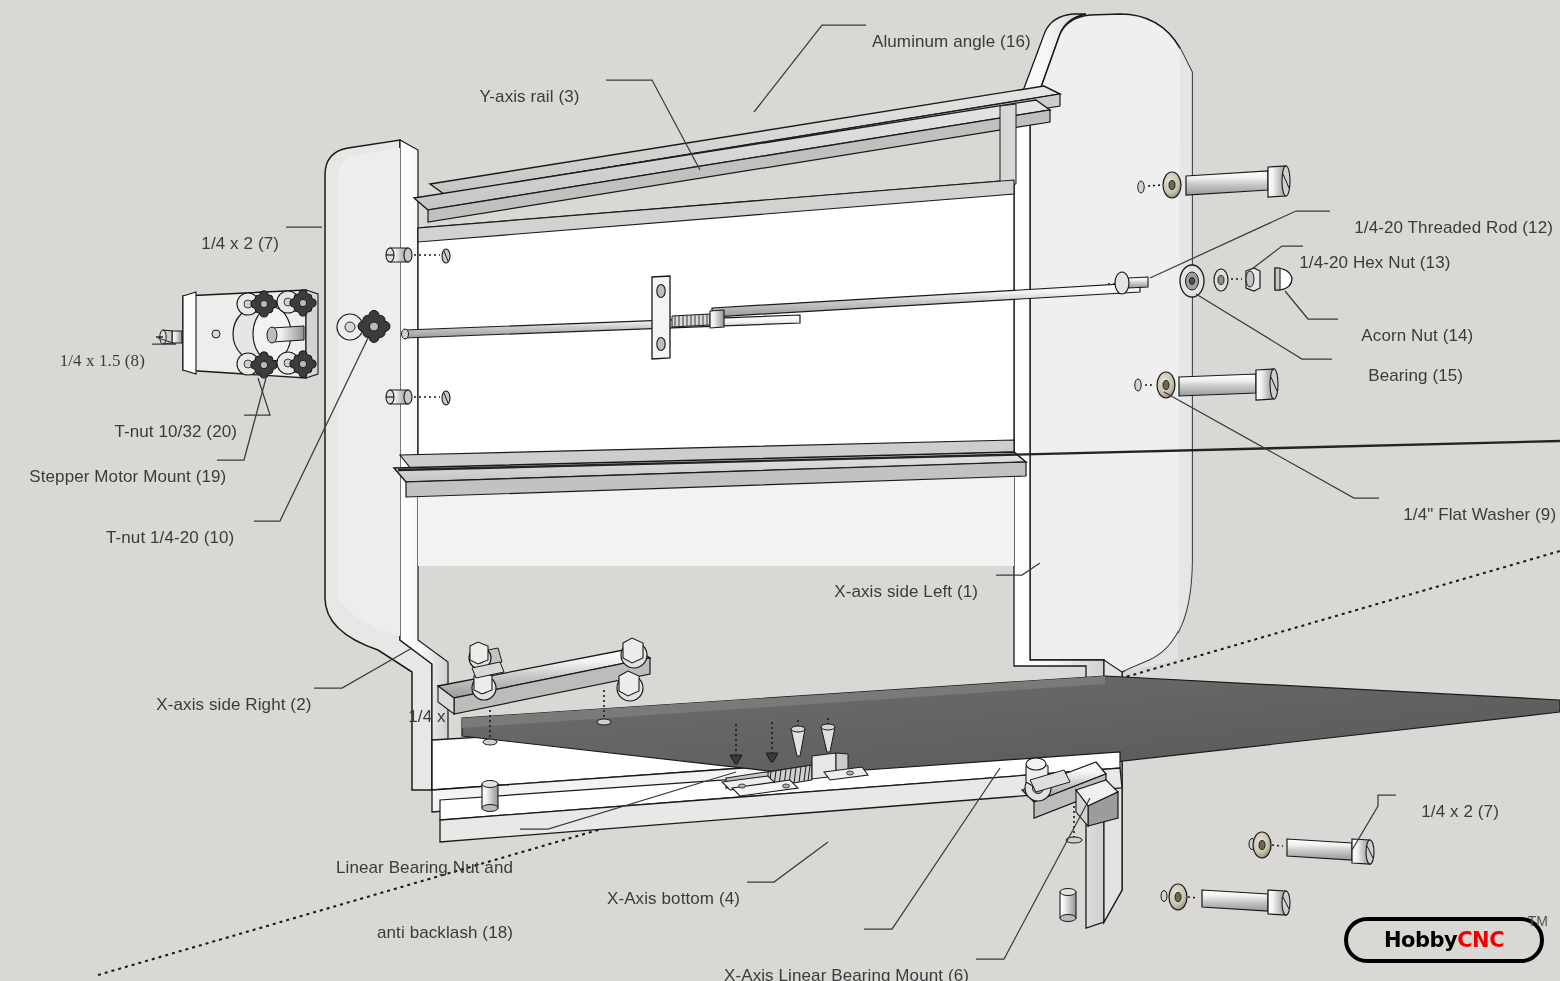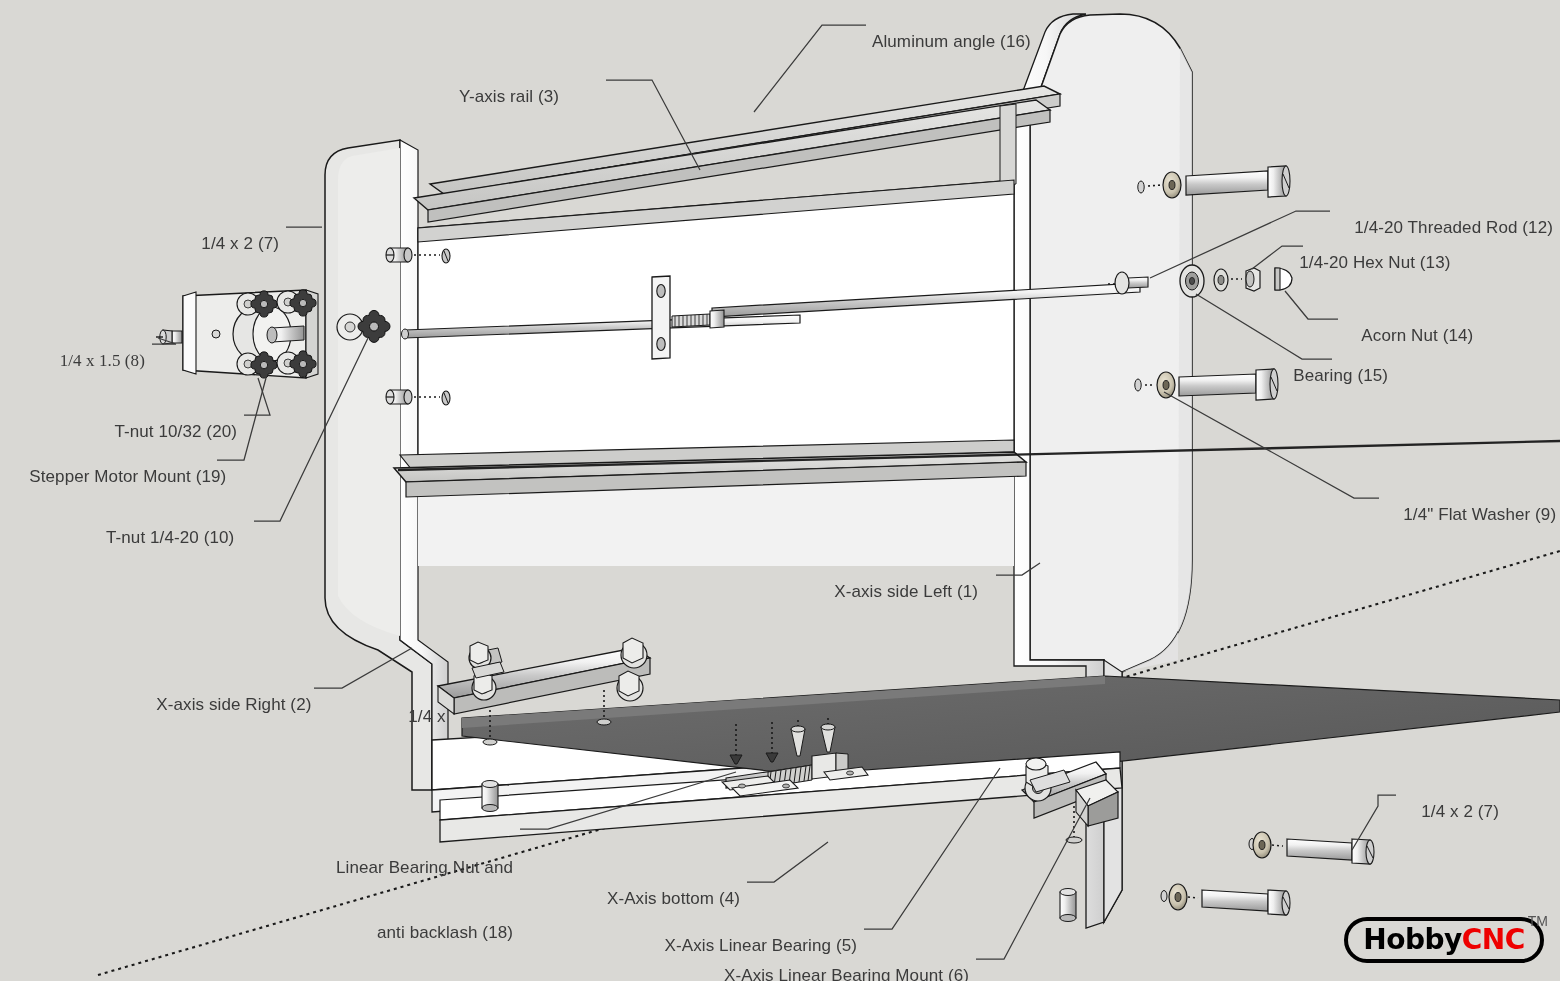--- a/index.html
+++ b/index.html
@@ -52,21 +52,21 @@
     background: #d9d8d4;
     box-sizing: border-box;
   }
   #logo .wordmark {
     position: absolute;
     left: 0; right: 0; top: 50%;
     transform: translateY(-50%);
     text-align: center;
     font-family: "DejaVu Sans", sans-serif;
     font-weight: bold;
-    font-size: 28px;
+    font-size: 21px;
     letter-spacing: -0.5px;
     line-height: 1;
   }
   #logo .hob { color: #000; }
   #logo .cnc { color: #ee0000; }
   #logo .tm {
     position: absolute;
     right: -4px;
     top: -4px;
     font-family: "Liberation Sans", sans-serif;
@@ -527,41 +527,41 @@
       <path d="M976,959 L1004,959 L1090,798"></path>
 
       <path d="M1396,795 L1378,795 L1378,806 L1352,850"></path>
     </g>
   </svg>
 
   <div class="callout-text right" style="left:712px; top:9px; width:160px;">
     <span style="position:absolute; left:160px; white-space:pre;">Aluminum angle (16)</span>
   </div>
 
-  <div class="callout-text right" style="left:440px; top:64px; width:160px; text-align:left;">
+  <div class="callout-text right" style="left:440px; top:64px; width:160px; text-align:center;">
     <span>Y-axis rail (3)</span>
   </div>
 
   <div class="callout-text right" style="left:119px; top:211px; width:160px; text-align:right;">
     <span>1/4 x 2 (7)</span>
   </div>
 
   <div class="callout-text left" style="left:1335px; top:195px;">
     <span>1/4-20 Threaded Rod (12)</span>
   </div>
 
   <div class="callout-text left" style="left:1280px; top:230px;">
     <span>1/4-20 Hex Nut (13)</span>
   </div>
 
   <div class="callout-text left" style="left:1343px; top:303px;">
     <span>Acorn Nut (14)</span>
   </div>
 
-  <div class="callout-text left" style="left:1274px; top:343px;">
+  <div class="callout-text left" style="left:1349px; top:343px;">
     <span>Bearing (15)</span>
   </div>
 
   <div class="callout-text right" style="left:0px; top:328px; width:145px; text-align:right;font-family:Liberation Serif, serif;">
     <span>1/4 x 1.5 (8)</span>
   </div>
 
   <div class="callout-text right" style="left:37px; top:399px; width:200px; text-align:right;">
     <span>T-nut 10/32 (20)</span>
   </div>
@@ -596,23 +596,20 @@
 
   <div class="callout-text right" style="left:333px; top:813px; width:180px; text-align:right;">
     <div>Linear Bearing Nut and</div>
     <div>anti backlash (18)</div>
   </div>
 
   <div class="callout-text right" style="left:580px; top:866px; width:160px; text-align:right;">
     <span>X-Axis bottom (4)</span>
   </div>
 
-  <div class="callout-text right" style="left:637px; top:913px; width:220px; text-align:right;">
-    <span>X-Axis Linear Bearing (5)</span>
-  </div>
 
   <div class="callout-text right" style="left:699px; top:943px; width:270px; text-align:right;">
     <span>X-Axis Linear Bearing Mount (6)</span>
   </div>
 
   <div id="logo">
     <div class="pill"></div>
     <div class="wordmark"><span class="hob">Hobby</span><span class="cnc">CNC</span></div>
     <div class="tm">TM</div>
   </div>

